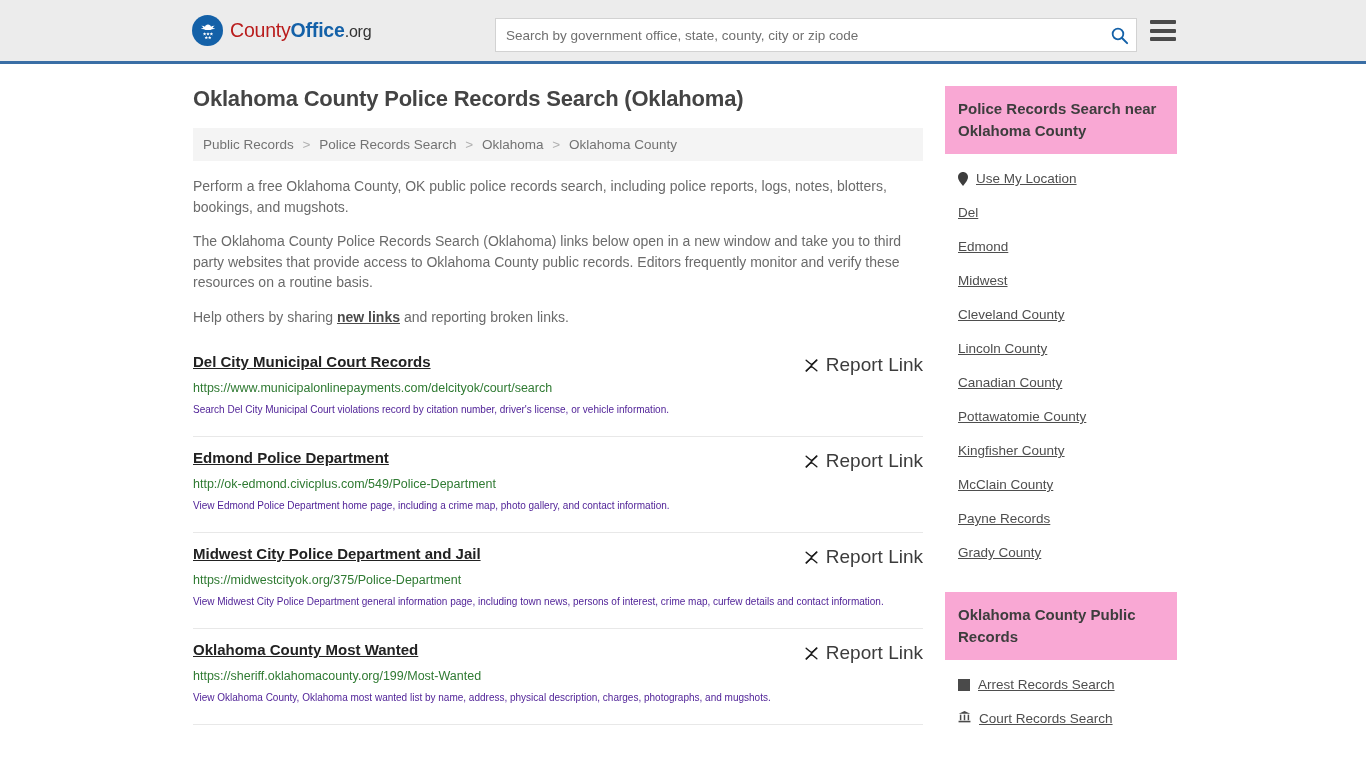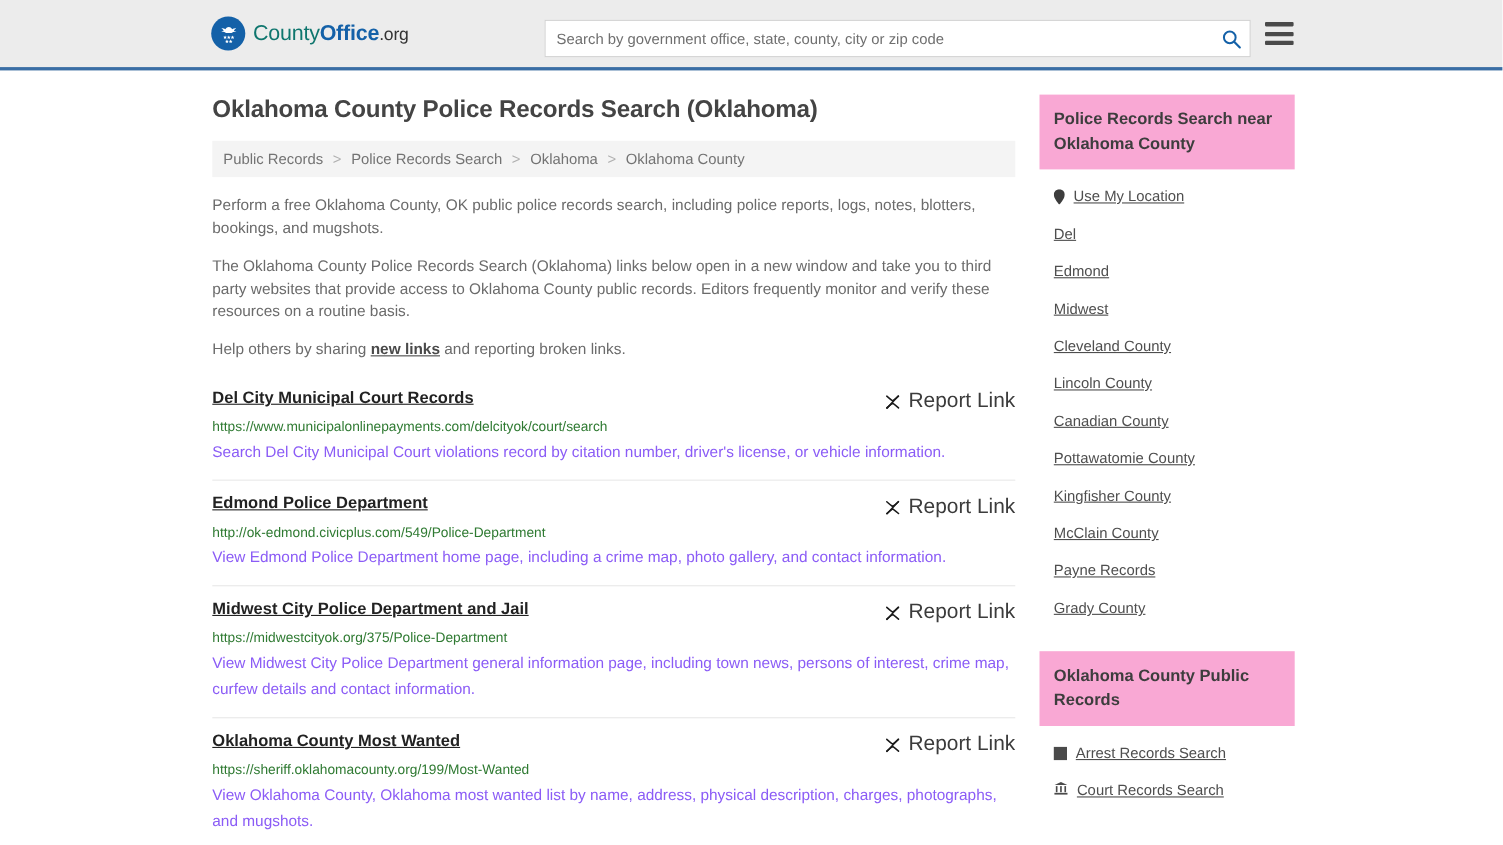--- a/index.html
+++ b/index.html
@@ -36,21 +36,21 @@
     justify-content: center;
     flex-shrink: 0;
   }
   .logo-text {
     font-size: 19.5px;
     color: #333;
     letter-spacing: -0.2px;
     white-space: nowrap;
   }
   .logo-text .b { color: #1461a8; font-weight: bold; }
-  .logo-text .a { font-weight: normal; color: #0f766e; }
+  .logo-text .a { font-weight: normal; color: #b91c1c; }
   .logo-text .d { font-size: 16px; color: #333; }
 
   .search-wrap {
     position: absolute;
     left: 495px;
     top: 18px;
     width: 642px;
     height: 34px;
     display: flex;
     align-items: center;
@@ -179,22 +179,22 @@
     white-space: nowrap;
     margin-top: 1px;
   }
   .result-url {
     font-size: 12.5px;
     color: #2f7a32;
     margin: 5px 0 2px 0;
     line-height: 15px;
   }
   .result-desc {
-    font-size: 14px;
-    color: #8b5cf6;
+    font-size: 10px;
+    color: #4c1d95;
     line-height: 24px;
     margin: 0;
   }
 
   
   .side-box-title {
     background: #f9a8d4;
     padding: 12px 13px;
     font-size: 15px;
     font-weight: bold;

